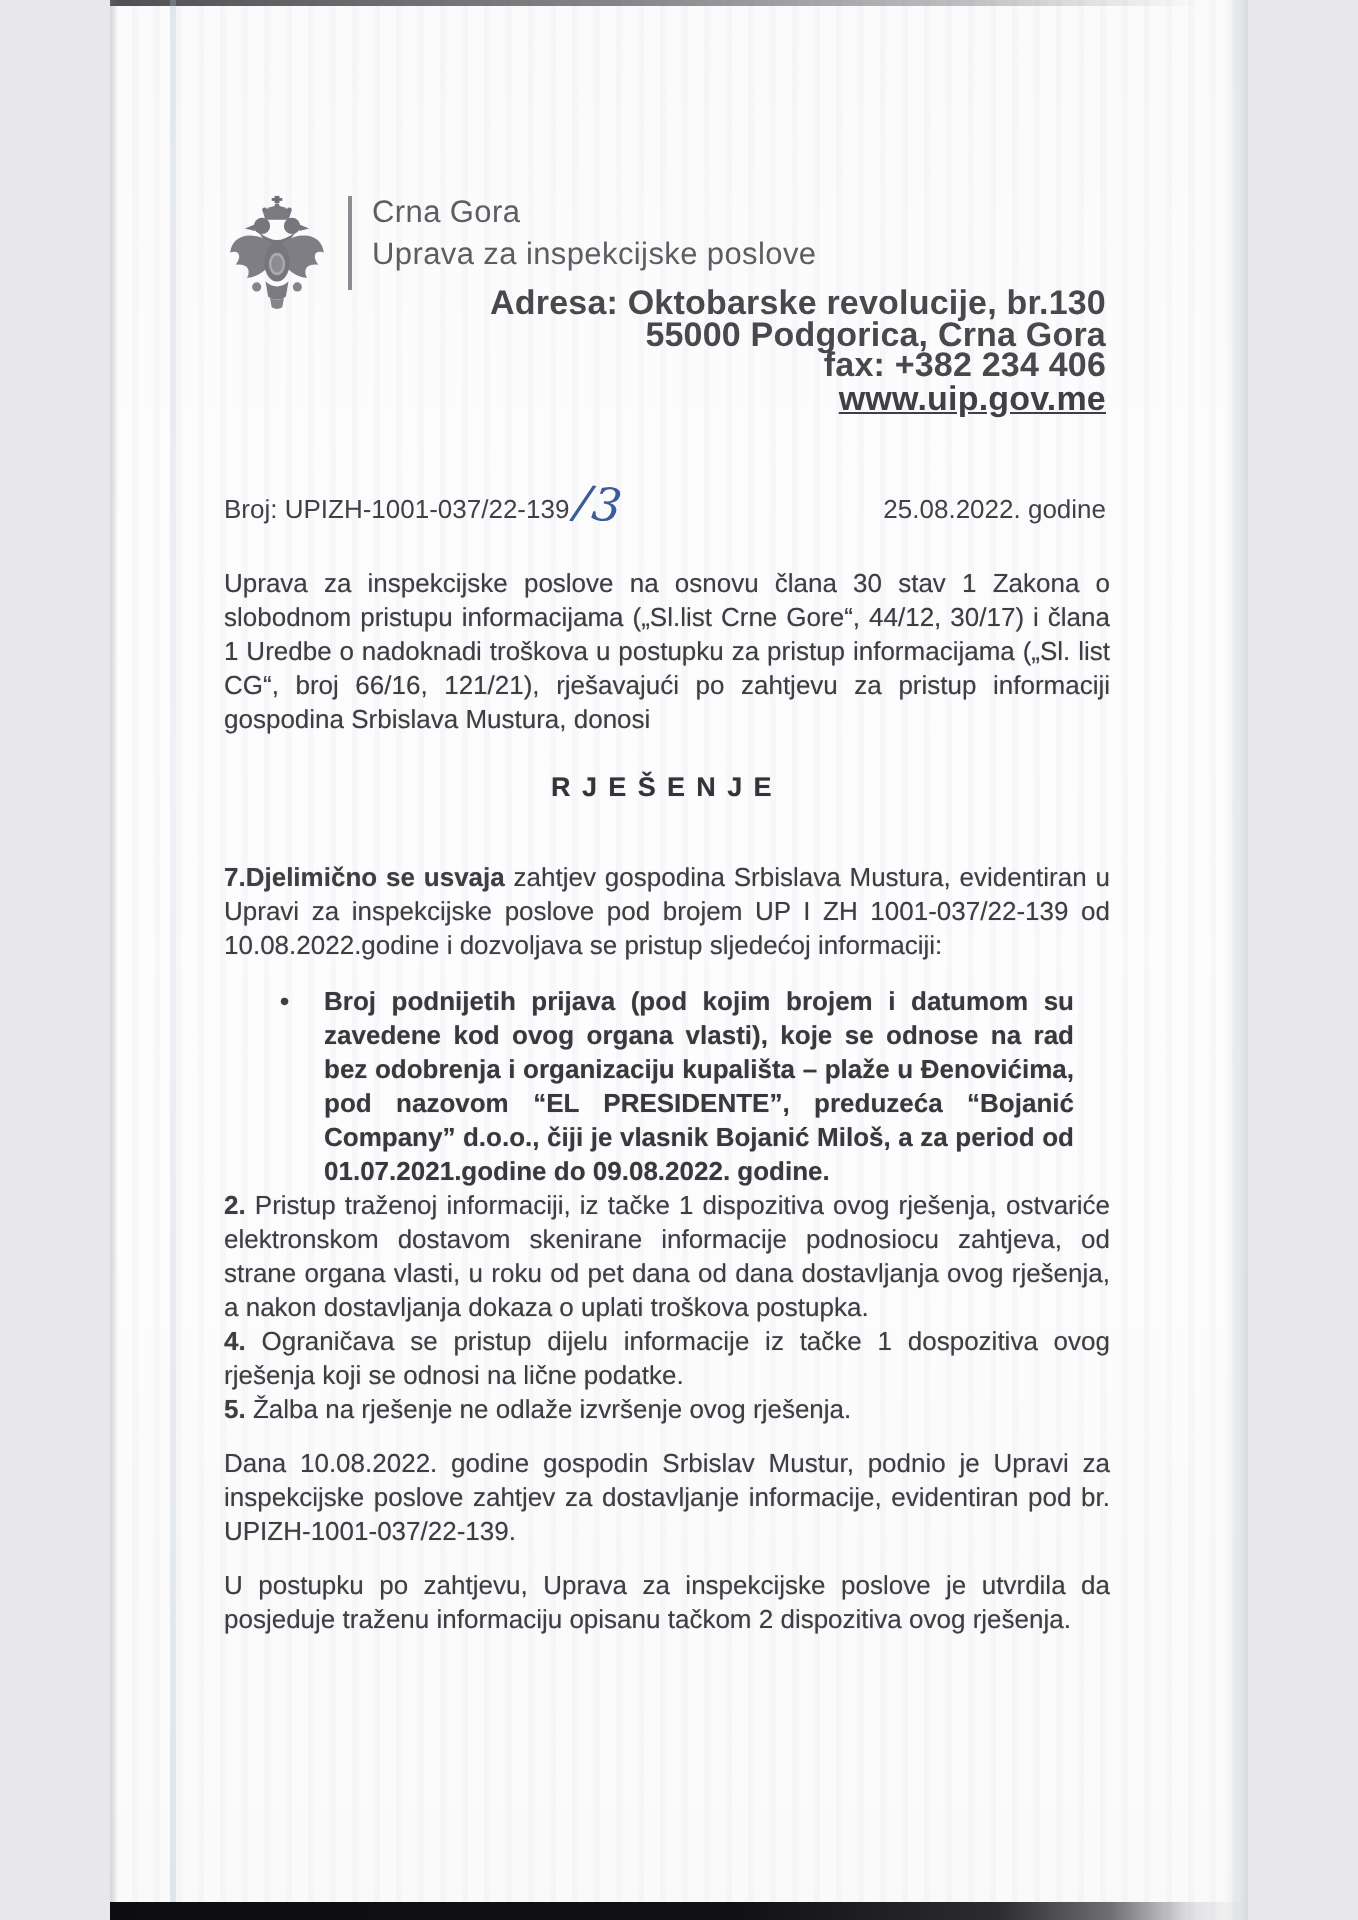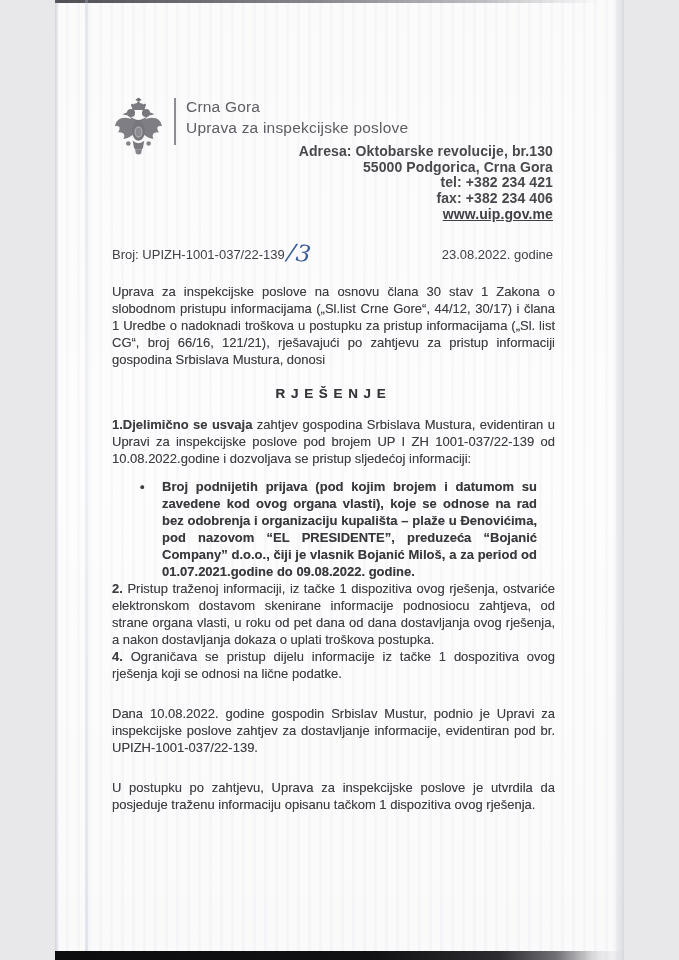--- a/index.html
+++ b/index.html
@@ -29,46 +29,46 @@
   
   .letterhead{position:absolute;top:96px;left:57px;display:flex;align-items:flex-start;}
   .coa{width:53px;height:64px;flex:0 0 auto;}
   .lh-divider{width:2px;height:47px;background:#8c8c92;margin:2px 10px 0 9px;}
   .org{margin-top:0;}
   .org .country{font-size:15.5px;color:#5d5d62;line-height:21px;letter-spacing:0.2px;}
   .org .agency{font-size:15.5px;color:#5d5d62;line-height:21px;letter-spacing:0.2px;text-align:right;}
 
   
   .contact{position:absolute;top:144px;right:71px;text-align:right;
-    font-size:14px;font-weight:600;color:#48484d;line-height:15.5px;letter-spacing:0.1px;}
+    font-size:17px;font-weight:600;color:#48484d;line-height:15.5px;letter-spacing:0.1px;}
   .contact .website{display:inline-block;margin-top:1px;text-decoration:underline;color:#3f3f45;}
 
   
   .ref-row{position:absolute;top:247px;left:57px;right:71px;display:flex;justify-content:space-between;align-items:flex-start;
     font-size:13px;color:#404046;}
   .ref-left{display:flex;align-items:flex-start;}
   .handwritten{font-family:"DejaVu Serif",serif;font-style:italic;font-weight:400;
     color:#3c5c95;font-size:23px;line-height:18px;display:inline-block;
     transform:rotate(7deg) translateY(-3px);margin-left:2px;letter-spacing:1px;}
 
   
   .doc-body{position:absolute;top:283px;left:57px;right:69px;
     font-size:13px;line-height:17px;text-align:justify;color:#3d3d42;
     text-shadow:0 0 0.5px rgba(61,61,66,0.45);}
   .doc-body p{margin:0;}
   .section-heading{text-align:center;font-weight:700;font-size:13.5px;color:#333338;}
-  .h-rjesenje{margin:17px 0 14px 0;letter-spacing:0.42em;}
+  .h-rjesenje{margin:17px 0 28px 0;letter-spacing:0.42em;}
   .h-obrazlozenje{margin:36px 0 9px 0;letter-spacing:0.04em;}
   .lead{font-weight:700;}
   .p-item{margin-top:9px;}
   .p-item-sp{margin-top:10px;}
   .bullet-row{display:flex;margin:11px 0 0 28px;padding-right:18px;}
   .bullet-dot{flex:0 0 22px;font-weight:700;font-size:13px;}
   .bullet-text{font-weight:700;text-align:justify;color:#38383d;}
-  .rationale p{margin-top:23px;}
+  .rationale p{margin-top:10px;}
 </style>
 </head>
 <body>
 
 <div class="scan">
 
   <div class="top-edge"></div>
   <div class="left-shade"></div>
   <div class="left-streak"></div>
   <div class="right-shade"></div>
@@ -110,51 +110,51 @@
     <div class="lh-divider"></div>
     <div class="org">
       <div class="country">Crna Gora</div>
       <div class="agency">Uprava za inspekcijske poslove</div>
     </div>
   </div>
 
   <div class="contact">
     <div>Adresa: Oktobarske revolucije, br.130</div>
     <div>55000 Podgorica, Crna Gora</div>
-    <div>tel: +382 234 421</div>
     <div>fax: +382 234 406</div>
     <div><span class="website">www.uip.gov.me</span></div>
   </div>
 
   <div class="ref-row">
     <div class="ref-left">
       <span>Broj: UPIZH-1001-037/22-139</span>
       <span class="handwritten">/3</span>
     </div>
-    <div>23.08.2022. godine</div>
+    <div>25.08.2022. godine</div>
   </div>
 
   <div class="doc-body">
 
     <p>Uprava za inspekcijske poslove na osnovu člana 30 stav 1 Zakona o slobodnom pristupu informacijama („Sl.list Crne Gore“, 44/12, 30/17) i člana 1 Uredbe o nadoknadi troškova u postupku za pristup informacijama („Sl. list CG“, broj 66/16, 121/21), rješavajući po zahtjevu za pristup informaciji gospodina Srbislava Mustura, donosi</p>
 
     <div class="section-heading h-rjesenje">RJEŠENJE</div>
 
-    <p class="p-item"><span class="lead">1.Djelimično se usvaja</span><span> zahtjev gospodina Srbislava Mustura, evidentiran u Upravi za inspekcijske poslove pod brojem UP I ZH 1001-037/22-139 od 10.08.2022.godine i dozvoljava se pristup sljedećoj informaciji:</span></p>
+    <p class="p-item"><span class="lead">7.Djelimično se usvaja</span><span> zahtjev gospodina Srbislava Mustura, evidentiran u Upravi za inspekcijske poslove pod brojem UP I ZH 1001-037/22-139 od 10.08.2022.godine i dozvoljava se pristup sljedećoj informaciji:</span></p>
 
     <div class="bullet-row">
       <span class="bullet-dot">•</span>
       <span class="bullet-text">Broj podnijetih prijava (pod kojim brojem i datumom su zavedene kod ovog organa vlasti), koje se odnose na rad bez odobrenja i organizaciju kupališta – plaže u Đenovićima, pod nazovom “EL PRESIDENTE”, preduzeća “Bojanić Company” d.o.o., čiji je vlasnik Bojanić Miloš, a za period od 01.07.2021.godine do 09.08.2022. godine.</span>
     </div>
 
     <p class="p-item"><span class="lead">2.</span><span> Pristup traženoj informaciji, iz tačke 1 dispozitiva ovog rješenja, ostvariće elektronskom dostavom skenirane informacije podnosiocu zahtjeva, od strane organa vlasti, u roku od pet dana od dana dostavljanja ovog rješenja, a nakon dostavljanja dokaza o uplati troškova postupka.</span></p>
 
 
     <p class="p-item-sp"><span class="lead">4.</span><span> Ograničava se pristup dijelu informacije iz tačke 1 dospozitiva ovog rješenja koji se odnosi na lične podatke.</span></p>
 
+    <p class="p-item-sp"><span class="lead">5.</span><span> Žalba na rješenje ne odlaže izvršenje ovog rješenja.</span></p>
 
     <div class="rationale">
       <p>Dana 10.08.2022. godine gospodin Srbislav Mustur, podnio je Upravi za inspekcijske poslove zahtjev za dostavljanje informacije, evidentiran pod br. UPIZH-1001-037/22-139.</p>
-      <p>U postupku po zahtjevu, Uprava za inspekcijske poslove je utvrdila da posjeduje traženu informaciju opisanu tačkom 1 dispozitiva ovog rješenja.</p>
+      <p>U postupku po zahtjevu, Uprava za inspekcijske poslove je utvrdila da posjeduje traženu informaciju opisanu tačkom 2 dispozitiva ovog rješenja.</p>
     </div>
 
   </div>
 </div>
 
 </body></html>

